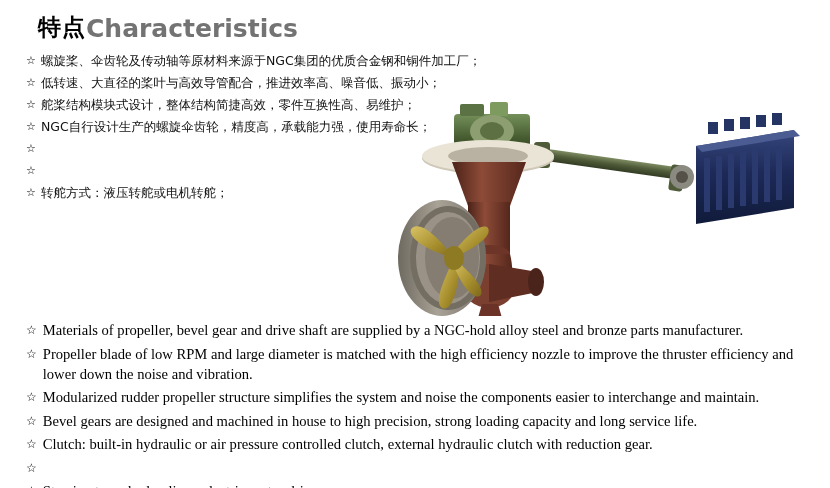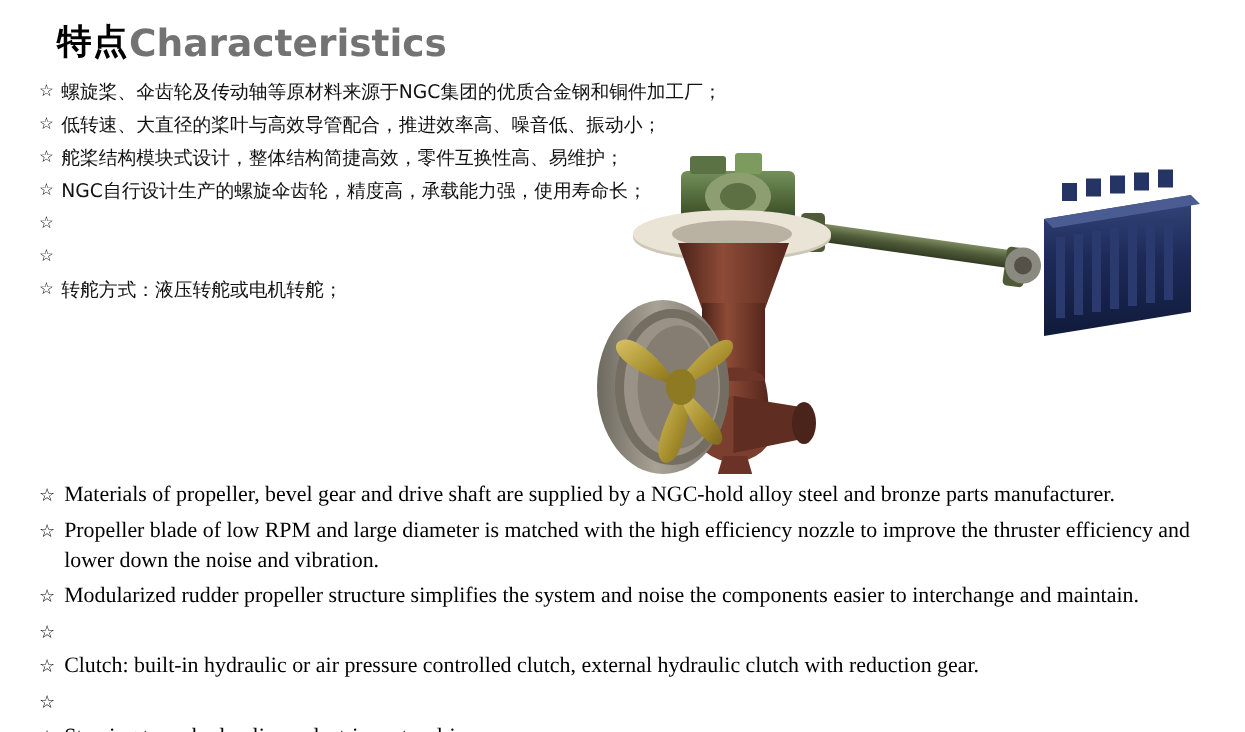--- a/index.html
+++ b/index.html
@@ -260,20 +260,21 @@
     <div class="en-item">
       <span class="star">☆</span>
       <span class="en-text">Propeller blade of low RPM and large diameter is matched with the high efficiency nozzle to improve the thruster efficiency and lower down the noise and vibration.</span>
     </div>
     <div class="en-item">
       <span class="star">☆</span>
       <span class="en-text">Modularized rudder propeller structure simplifies the system and noise the components easier to interchange and maintain.</span>
     </div>
     <div class="en-item">
       <span class="star">☆</span>
+      <span class="en-text">Bevel gears are designed and machined in house to high precision, strong loading capacity and long service life.</span>
     </div>
     <div class="en-item">
       <span class="star">☆</span>
       <span class="en-text">Clutch: built-in hydraulic or air pressure controlled clutch, external hydraulic clutch with reduction gear.</span>
     </div>
     <div class="en-item">
       <span class="star">☆</span>
     </div>
     <div class="en-item">
       <span class="star">☆</span>

